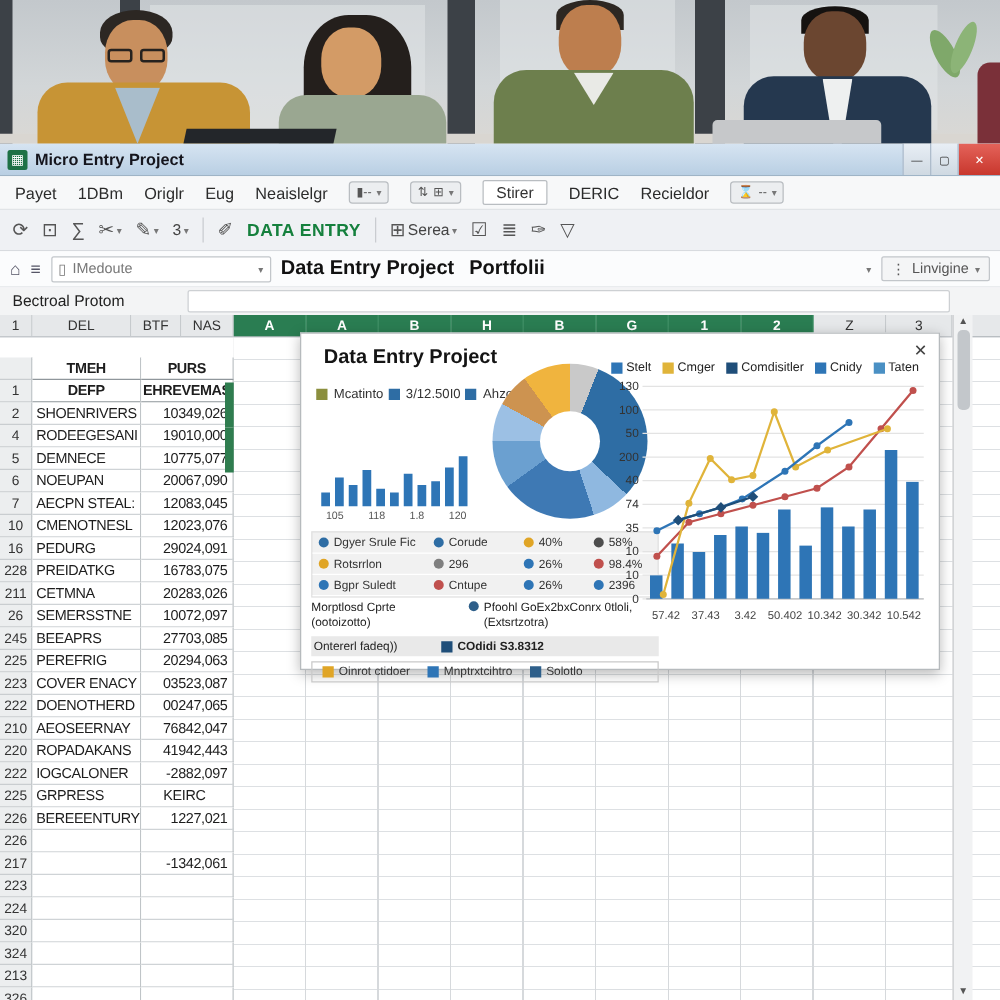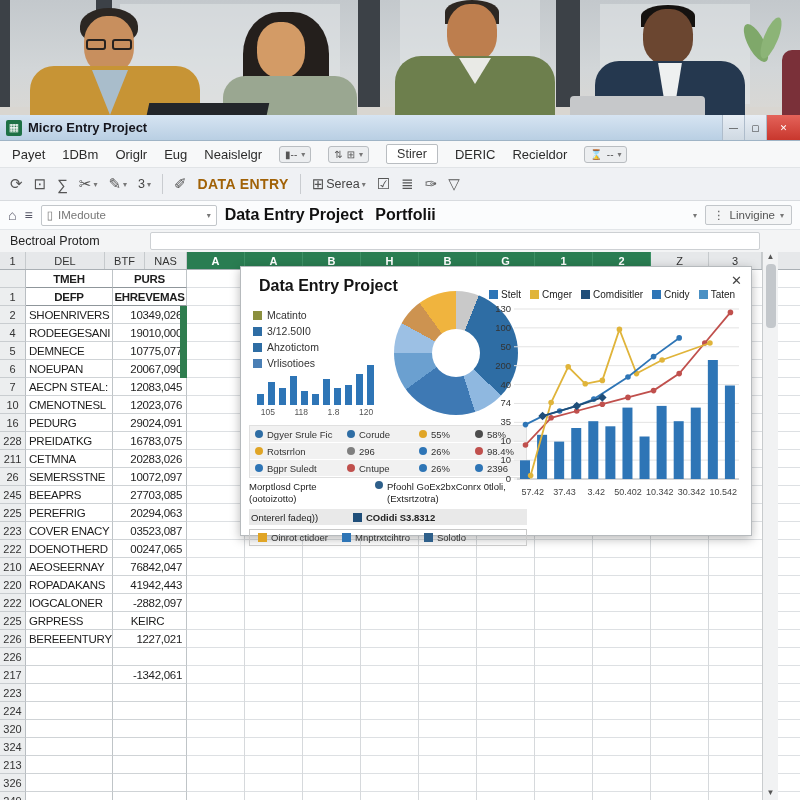--- a/index.html
+++ b/index.html
@@ -35,21 +35,21 @@
   .mgroup{display:flex;align-items:center;gap:4px;border:1px solid #b9bdc1;background:#eceef0;
     border-radius:3px;padding:2px 5px;font-size:10px;color:#555;}
   .searchbox{border:1px solid #b9bdc1;background:#fff;padding:2px 10px;font-size:12.5px;color:#333;border-radius:2px;}
 
   
   .toolbar{left:0;top:168px;width:800px;height:33px;background:#eff1f4;border-bottom:1px solid #d8dbdf;
     display:flex;align-items:center;padding-left:10px;gap:11px;color:#555;font-size:15px;}
   .ticon{display:flex;align-items:center;gap:2px;}
   .caret{font-size:8px;color:#777;}
   .tsep{width:1px;height:20px;background:#c9ccd0;}
-  .dataentry{font-size:14px;font-weight:bold;color:#a16207;letter-spacing:.4px;}
+  .dataentry{font-size:14px;font-weight:bold;color:#15803d;letter-spacing:.4px;}
   .tlabel{font-size:12.5px;color:#444;}
 
   
   .titlerow{left:0;top:201px;width:800px;height:29px;background:#fbfcfd;border-bottom:1px solid #e3e6e9;
     display:flex;align-items:center;padding-left:8px;gap:8px;}
   .trow-ic{color:#556;font-size:14px;}
   .namebox{width:176px;height:21px;border:1px solid #c2c6ca;background:#fff;border-radius:2px;
     display:flex;align-items:center;padding:0 5px;gap:5px;font-size:11.5px;color:#777;}
   .namebox .spacer{flex:1;}
   .doctitle{font-size:16px;font-weight:bold;color:#111;}
@@ -68,21 +68,21 @@
     border-bottom:1px solid #aab0b5;font-size:11px;}
   .ch{display:flex;align-items:center;justify-content:center;color:#333;
     border-right:1px solid #c6cacd;background:#e6e8ea;height:100%;}
   .ch.green{background:#2a7d52;color:#fff;border-right:1px solid #3d9065;font-weight:bold;}
 
   
   .sheet{left:0;top:270px;width:800px;height:530px;background:#fff;
     background-image:repeating-linear-gradient(to bottom,transparent 0 17px,#dde0e3 17px 18px);}
   .gridcols{position:absolute;left:187px;top:0;width:575px;height:530px;
     background:repeating-linear-gradient(to right,transparent 0 57px,#d6d9dc 57px 58px);}
-  .srow{position:absolute;left:0;width:187px;height:18px;display:flex;font-size:11.5px;color:#1d1d1d;}
+  .srow{position:absolute;left:0;width:187px;height:18px;display:flex;font-size:11.5px;color:#1d1d1d;margin-top:16px;}
   .rnum{width:26px;background:#eceeef;border-right:1px solid #b9bec2;border-bottom:1px solid #c9cdd0;
     display:flex;align-items:center;justify-content:center;color:#333;font-size:11px;}
   .cname{width:87px;background:#fff;border-right:1px solid #bfc4c7;border-bottom:1px solid #cfd3d6;
     display:flex;align-items:center;padding-left:3px;letter-spacing:-.3px;white-space:nowrap;overflow:hidden;}
   .cval{width:74px;background:#fff;border-right:1px solid #bfc4c7;border-bottom:1px solid #cfd3d6;
     display:flex;align-items:center;justify-content:flex-end;padding-right:4px;letter-spacing:-.3px;
     white-space:nowrap;overflow:hidden;}
   .srow.hdr .cname,.srow.hdr .cval{font-weight:bold;justify-content:center;padding:0;
     border-bottom:1px solid #8f969b;}
   .cval.center{justify-content:center;}
@@ -92,21 +92,21 @@
   .vscroll{left:762px;top:252px;width:16px;height:548px;background:#f1f2f3;border-left:1px solid #c9ccce;
     display:flex;flex-direction:column;align-items:center;font-size:8px;color:#555;}
   .vthumb{width:10px;height:64px;background:#c3c7cb;border-radius:4px;margin-top:3px;}
   .vscroll .sdown{margin-top:auto;margin-bottom:3px;}
 
   
   .panel{left:240px;top:266px;width:512px;height:270px;background:#fff;border:1px solid #b6babd;
     box-shadow:0 3px 10px rgba(0,0,0,.28);z-index:6;}
   .ptitle{left:18px;top:10px;font-size:16px;font-weight:bold;color:#141414;}
   .pclose{right:9px;top:6px;font-size:13px;color:#444;cursor:default;}
-  .pleg{left:12px;top:42px;display:flex;flex-direction:column;gap:4px;}
+  .pleg{left:12px;top:42px;display:flex;flex-direction:row;gap:4px;}
   .plegitem{display:flex;align-items:center;gap:5px;font-size:10.5px;color:#333;}
   .sq{width:9px;height:9px;display:inline-block;}
   .dot{width:8px;height:8px;border-radius:50%;display:inline-block;flex:none;}
 
   .minichart{left:10px;top:96px;width:132px;height:42px;display:flex;align-items:flex-end;gap:4px;padding:0 6px;}
   .minibar{width:7px;background:#2e75b6;}
   .minilabels{left:10px;top:140px;width:132px;display:flex;justify-content:space-around;
     font-size:8.5px;color:#555;}
 
   .donut{left:153px;top:24px;width:124px;height:124px;border-radius:50%;}
@@ -529,21 +529,21 @@
           <span class="statcell">
             <span class="dot" style="background: rgb(46, 109, 164);"></span>
             <span>Dgyer Srule Fic</span>
           </span>
           <span class="statcell">
             <span class="dot" style="background: rgb(46, 109, 164);"></span>
             <span>Corude</span>
           </span>
           <span class="statcell">
             <span class="dot" style="background: rgb(224, 165, 38);"></span>
-            <span>55%</span>
+            <span>40%</span>
           </span>
           <span class="statcell">
             <span class="dot" style="background: rgb(77, 77, 77);"></span>
             <span>58%</span>
           </span>
         </div>
         <div class="statrow">
           <span class="statcell">
             <span class="dot" style="background: rgb(224, 165, 38);"></span>
             <span>Rotsrrlon</span>

